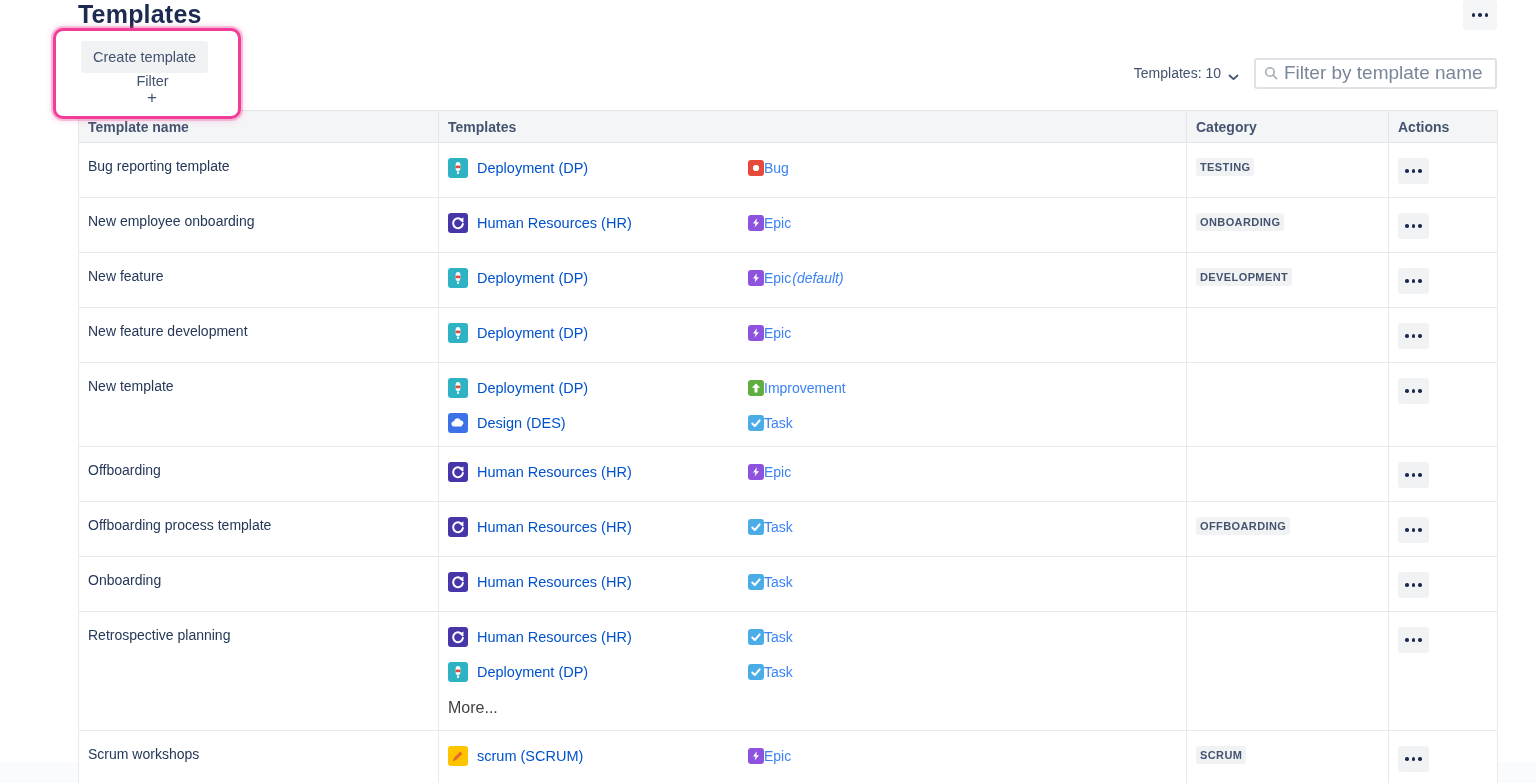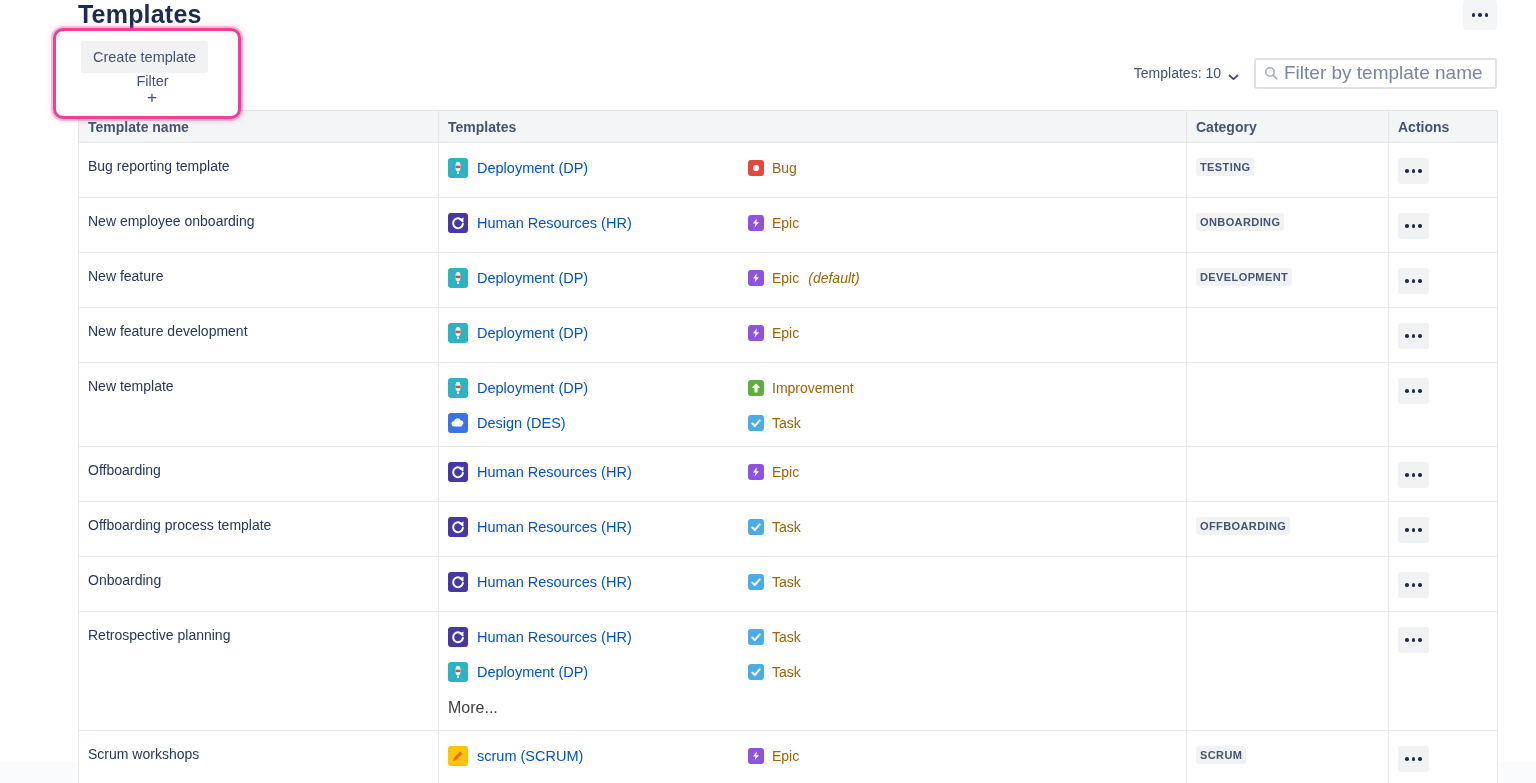--- a/index.html
+++ b/index.html
@@ -69,21 +69,21 @@
     padding:7px 10px 7px 9px; height:32px; border-color:#E3E5E9;
   }
   table.tmpl td { vertical-align:top; padding:15px 10px 13px 9px; font-size:14px; background:#fff; }
   td.actions-cell { padding-top:12px; }
   .tname { color:#253858; }
 
   .proj-line { display:flex; align-items:center; }
   .proj-line + .proj-line { margin-top:15px; }
   .proj-left { display:flex; align-items:center; gap:9px; width:300px; flex:none; }
   .proj-link { color:#0052CC; text-decoration:none; font-size:14.5px; cursor:pointer; }
-  .issue { display:flex; align-items:center; gap:8px; color:#a16207; }
+  .issue { display:flex; align-items:center; color:#3b82f6; }
   .issue .sfx { font-style:italic; margin-left:1px; }
   .more-link { display:inline-block; margin-top:17px; color:#404040; font-weight:500; font-size:16px; text-decoration:none; cursor:pointer; }
 
   .lozenge {
     display:inline-block; background:#F1F2F4; color:#44546F;
     font-size:11px; font-weight:700; letter-spacing:.4px; padding:3px 4px; border-radius:3px;
   }
   .row-actions {
     width:31px; height:26px; background:#F1F2F4; border:none; border-radius:3px;
     display:flex; align-items:center; justify-content:center; gap:2.5px; cursor:pointer;

